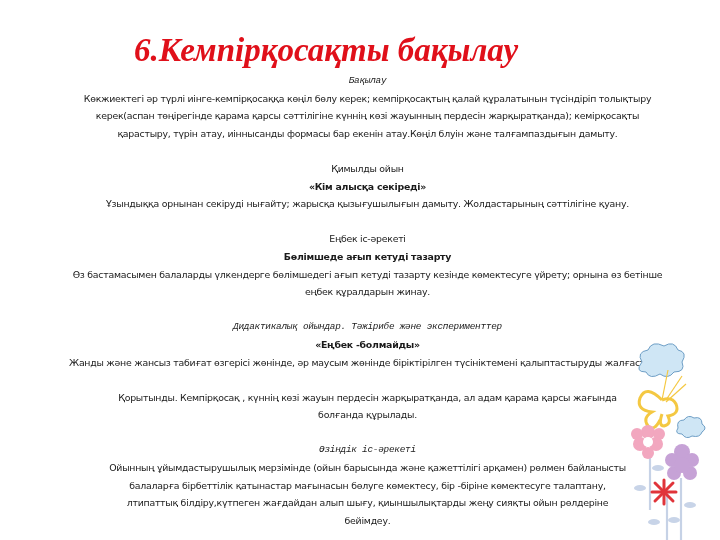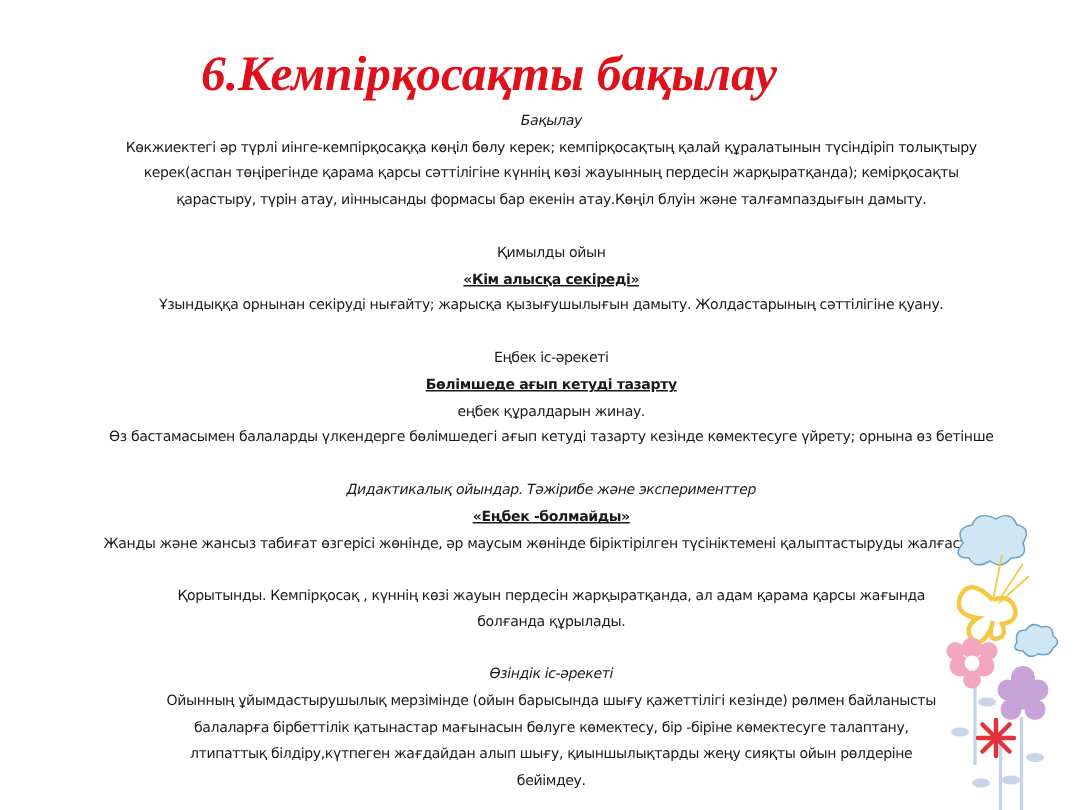--- a/index.html
+++ b/index.html
@@ -34,22 +34,22 @@
     left: 40px;
     top: 72px;
     width: 655px;
     text-align: center;
     font-size: 9.4px;
     line-height: 17.6px;
     letter-spacing: -0.25px;
   }
   .line { display: block; white-space: nowrap; }
   .gap { display: block; height: 17.6px; }
-  .italic { font-style: italic; }
-  .bold { font-weight: bold; text-decoration: underline; }
+  .italic { font-style: italic; font-family: Liberation Mono, monospace; }
+  .bold { font-weight: bold; }
   .deco {
     position: absolute;
     left: 610px;
     top: 340px;
     width: 110px;
     height: 200px;
   }
 </style>
 </head>
 <body>
@@ -64,35 +64,35 @@
   <span class="line">қарастыру, түрін атау, иіннысанды формасы бар екенін атау.Көңіл  блуін және талғампаздығын дамыту.</span>
   <span class="gap"></span>
 
   <span class="line">Қимылды ойын</span>
   <span class="line bold">«Кім алысқа секіреді»</span>
   <span class="line">Ұзындыққа орнынан секіруді нығайту; жарысқа қызығушылығын дамыту. Жолдастарының сәттілігіне қуану.</span>
   <span class="gap"></span>
 
   <span class="line"><span>Еңбек іс-әрекеті</span></span>
   <span class="line bold">Бөлімшеде ағып кетуді тазарту</span>
+  <span class="line">Өз бастамасымен балаларды үлкендерге бөлімшедегі ағып кетуді тазарту  кезінде көмектесуге үйрету;  орнына өз бетінше</span>
   <span class="line">еңбек құралдарын жинау.</span>
-  <span class="line">Өз бастамасымен балаларды үлкендерге бөлімшедегі ағып кетуді тазарту  кезінде көмектесуге үйрету;  орнына өз бетінше</span>
   <span class="gap"></span>
 
   <span class="line italic">Дидактикалық ойындар. Тәжірибе және эксперименттер</span>
   <span class="line bold">«Еңбек -болмайды»</span>
   <span class="line">Жанды және жансыз табиғат өзгерісі жөнінде, әр маусым жөнінде біріктірілген түсініктемені қалыптастыруды жалғастыру.</span>
   <span class="gap"></span>
 
   <span class="line">Қорытынды. Кемпірқосақ , күннің көзі жауын пердесін жарқыратқанда, ал адам қарама қарсы жағында</span>
   <span class="line">болғанда құрылады.</span>
   <span class="gap"></span>
 
   <span class="line italic">Өзіндік іс-әрекеті</span>
-  <span class="line">Ойынның ұйымдастырушылық мерзімінде (ойын барысында шығу қажеттілігі кезінде) рөлмен байланысты</span>
+  <span class="line">Ойынның ұйымдастырушылық мерзімінде (ойын барысында және қажеттілігі арқамен) рөлмен байланысты</span>
   <span class="line">балаларға бірбеттілік қатынастар мағынасын бөлуге көмектесу, бір -біріне көмектесуге талаптану,</span>
   <span class="line">лтипаттық білдіру,күтпеген жағдайдан алып шығу, қиыншылықтарды жеңу сияқты ойын рөлдеріне</span>
   <span class="line">бейімдеу.</span>
 </div>
 
 <svg class="deco" viewBox="0 0 110 200" xmlns="http://www.w3.org/2000/svg">
 
   <g stroke="#c6d2e6" stroke-width="2.2" fill="none">
     <line x1="40" y1="112" x2="40" y2="170"></line>
     <line x1="57" y1="150" x2="57" y2="200"></line>

